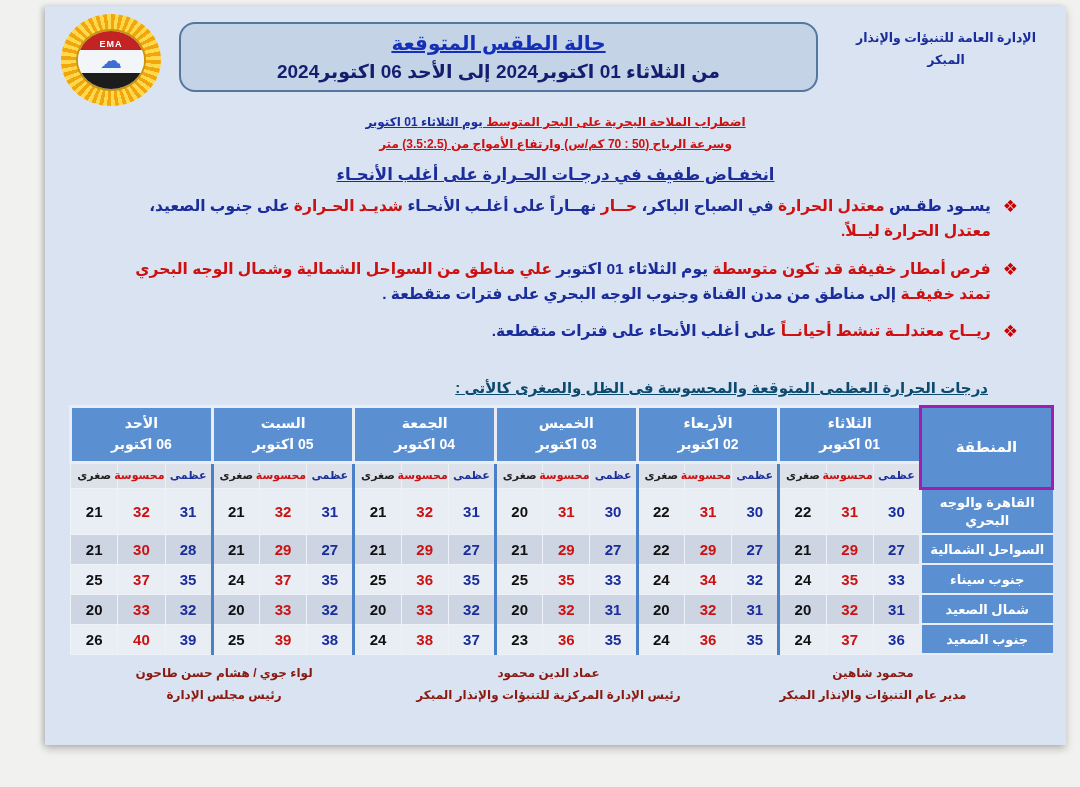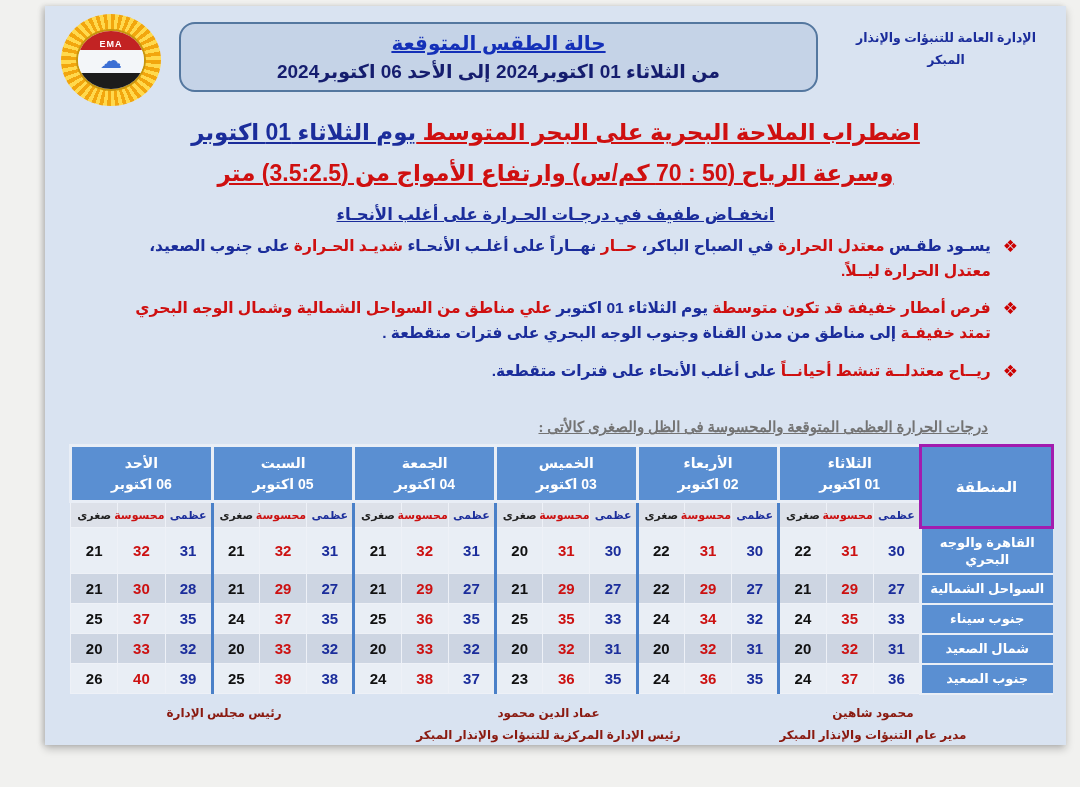--- a/index.html
+++ b/index.html
@@ -24,35 +24,35 @@
          background:repeating-conic-gradient(#f2a60e 0 5deg, #ffd94d 5deg 10deg); }
   .globe { position:absolute; inset:15px; border-radius:50%; overflow:hidden;
            border:2px solid #c8960e; display:flex; flex-direction:column; background:#fff; }
   .band-red { height:32%; background:#c22323; display:flex; align-items:center; justify-content:center; }
   .band-red span { color:#fff; font-size:9px; font-weight:bold; letter-spacing:1px;margin-top:8px; }
   .band-white { height:40%; background:#f3f6f9; display:flex; align-items:center; justify-content:center;
                 color:#3b6fd4; font-size:22px; line-height:0; }
   .band-black { height:28%; background:#1c1c1c; }
 
   
-  .warning { margin-top:6px; text-align:center; font-size:23px; font-weight:bold; line-height:1.8; }
+  .warning { margin-top:6px; text-align:center; font-size:12px; font-weight:bold; line-height:1.8; }
   .warning span { text-decoration:underline; }
 
   
   .heading { margin-top:10px; text-align:center; color:#1b2d9b; font-size:16.5px;
              font-weight:bold; text-decoration:underline; }
   .bullets { padding:10px 48px 0 70px; }
   .bullet { display:flex; gap:12px; align-items:flex-start; margin-bottom:13px;
             font-size:15.5px; font-weight:bold; line-height:1.6; }
   .bmark { color:#c00; font-size:17px; line-height:1.5; }
   .btext { flex:1; text-align:right; }
 
   
-  .caption { margin:34px 78px 8px 0; text-align:right; color:#737373;
-             font-size:15px; font-weight:bold; text-decoration:underline;font-family:Liberation Serif, serif; }
+  .caption { margin:34px 78px 8px 0; text-align:right; color:#0c4a6e;
+             font-size:15px; font-weight:bold; text-decoration:underline; }
 
   
   table { border-collapse:collapse; margin:0 12px 0 24px; width:calc(100% - 36px); table-layout:fixed; }
   thead tr.days { height:56px; }
   thead tr.measures { height:26px; }
   tbody tr { height:30px; }
   tbody tr:first-child { height:46px; }
   th, td { text-align:center; vertical-align:middle; }
   th.day { background:#5a8fd2; color:#fff; font-size:14px; font-weight:bold;
            border:3px solid #e9eef6; line-height:1.5; }
@@ -287,18 +287,19 @@
     <div class="signatures" id="sigs">
         <div class="sig">
           <div>محمود شاهين</div>
           <div>مدير عام التنبؤات والإنذار المبكر</div>
         </div>
         <div class="sig">
           <div>عماد الدين محمود</div>
           <div>رئيس الإدارة المركزية للتنبؤات والإنذار المبكر</div>
         </div>
         <div class="sig">
+          <div>لواء جوي / هشام حسن طاحون</div>
           <div>رئيس مجلس الإدارة</div>
         </div>
       </div>
 
   </div>
 </div>
 
 </body></html>

